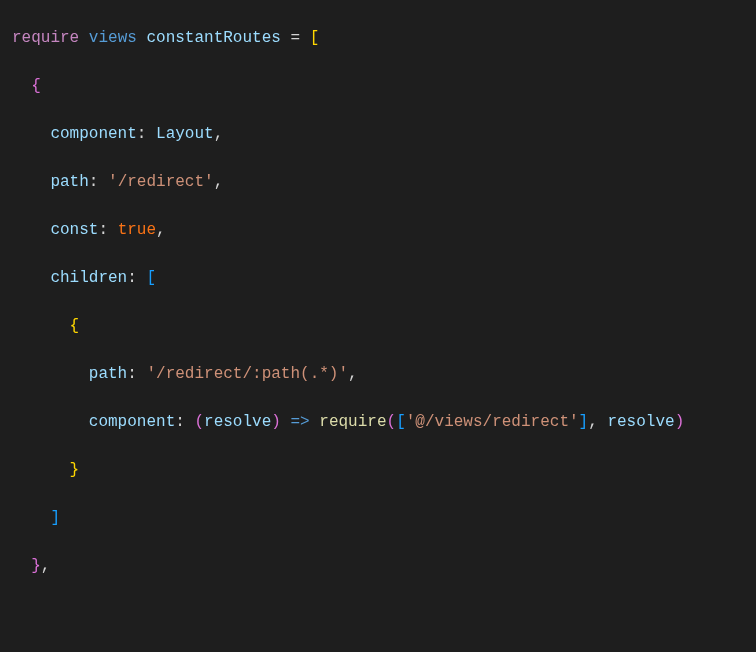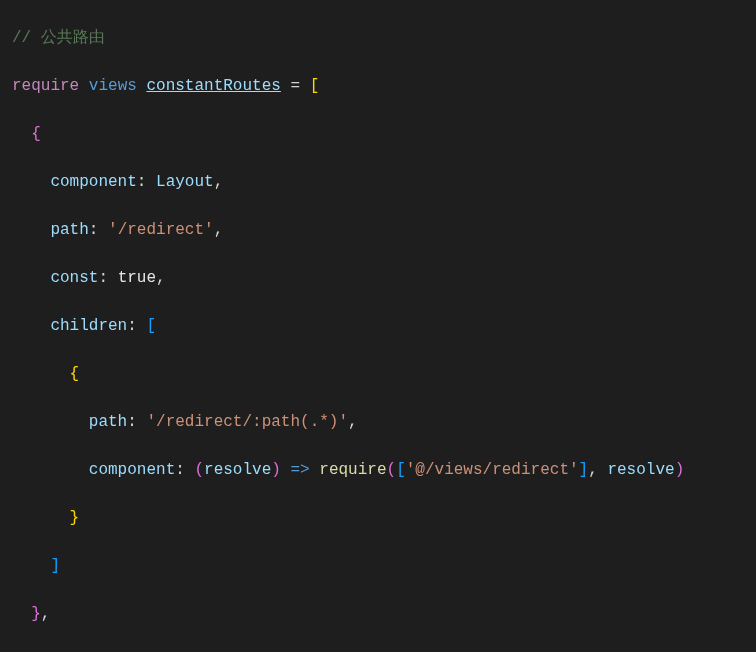--- a/index.html
+++ b/index.html
@@ -19,40 +19,39 @@
       padding: 2px 12px;
       white-space: pre;
     }
     .line {
       display: block;
       min-height: 24px;
     }
     .comment { color: #577957; }
     .keyword-export { color: #c586c0; }
     .keyword-const { color: #569cd6; }
-    .const-name { color: #9cdcfe; text-decoration: underline; }
+    .const-name { color: #9cdcfe; }
     .varname { color: #9cdcfe; }
     .operator { color: #d4d4d4; }
     .bracket { color: #ffd700; }
     .bracket-pink { color: #da70d6; }
     .bracket-blue { color: #179fff; }
     .prop { color: #9cdcfe; }
     .string { color: #ce9178; }
     .ident { color: #9cdcfe; }
-    .bool { color: #e5e5e5; margin-top: 12px; }
+    .bool { color: #f97316; margin-top: 12px; }
     .arrow { color: #569cd6; }
     .func { color: #dcdcaa; }
     .param { color: #9cdcfe; }
     .punct { color: #d4d4d4; }
   </style>
 </head>
 <body>
 
 <div class="code-container">
-<span class="line"><span class="comment">// 公共路由</span></span>
 <span class="line"><span class="keyword-export">require</span> <span class="keyword-const">views</span> <span class="const-name">constantRoutes</span> <span class="operator">=</span> <span class="bracket">[</span></span>
 <span class="line">  <span class="bracket-pink">{</span></span>
 <span class="line">    <span class="prop">component</span><span class="punct">:</span> <span class="varname">Layout</span><span class="punct">,</span></span>
 <span class="line">    <span class="prop">path</span><span class="punct">:</span> <span class="string">'/redirect'</span><span class="punct">,</span></span>
 <span class="line">    <span class="prop">const</span><span class="punct">:</span> <span class="bool">true</span><span class="punct">,</span></span>
 <span class="line">    <span class="prop">children</span><span class="punct">:</span> <span class="bracket-blue">[</span></span>
 <span class="line">      <span class="bracket">{</span></span>
 <span class="line">        <span class="prop">path</span><span class="punct">:</span> <span class="string">'/redirect/:path(.*)'</span><span class="punct">,</span></span>
 <span class="line">        <span class="prop">component</span><span class="punct">:</span> <span class="bracket-pink">(</span><span class="param">resolve</span><span class="bracket-pink">)</span> <span class="arrow">=&gt;</span> <span class="func">require</span><span class="bracket-pink">(</span><span class="bracket-blue">[</span><span class="string">'@/views/redirect'</span><span class="bracket-blue">]</span><span class="punct">,</span> <span class="ident">resolve</span><span class="bracket-pink">)</span></span>
 <span class="line">      <span class="bracket">}</span></span>

